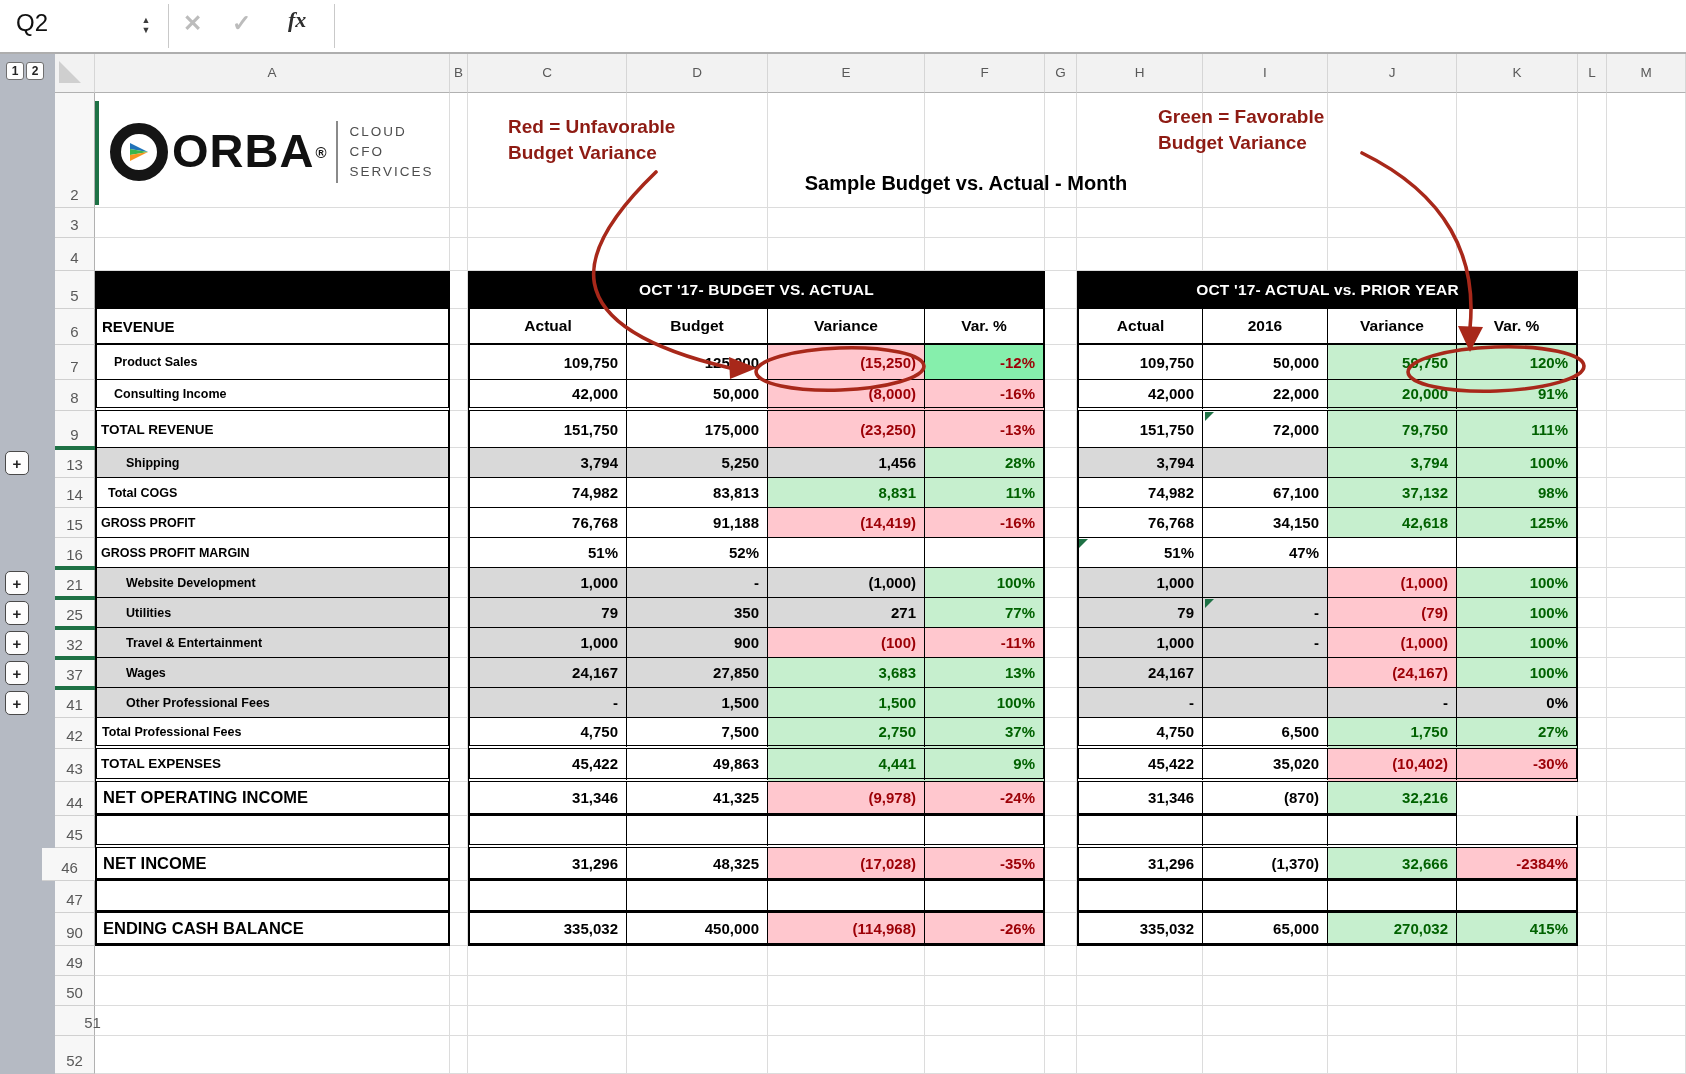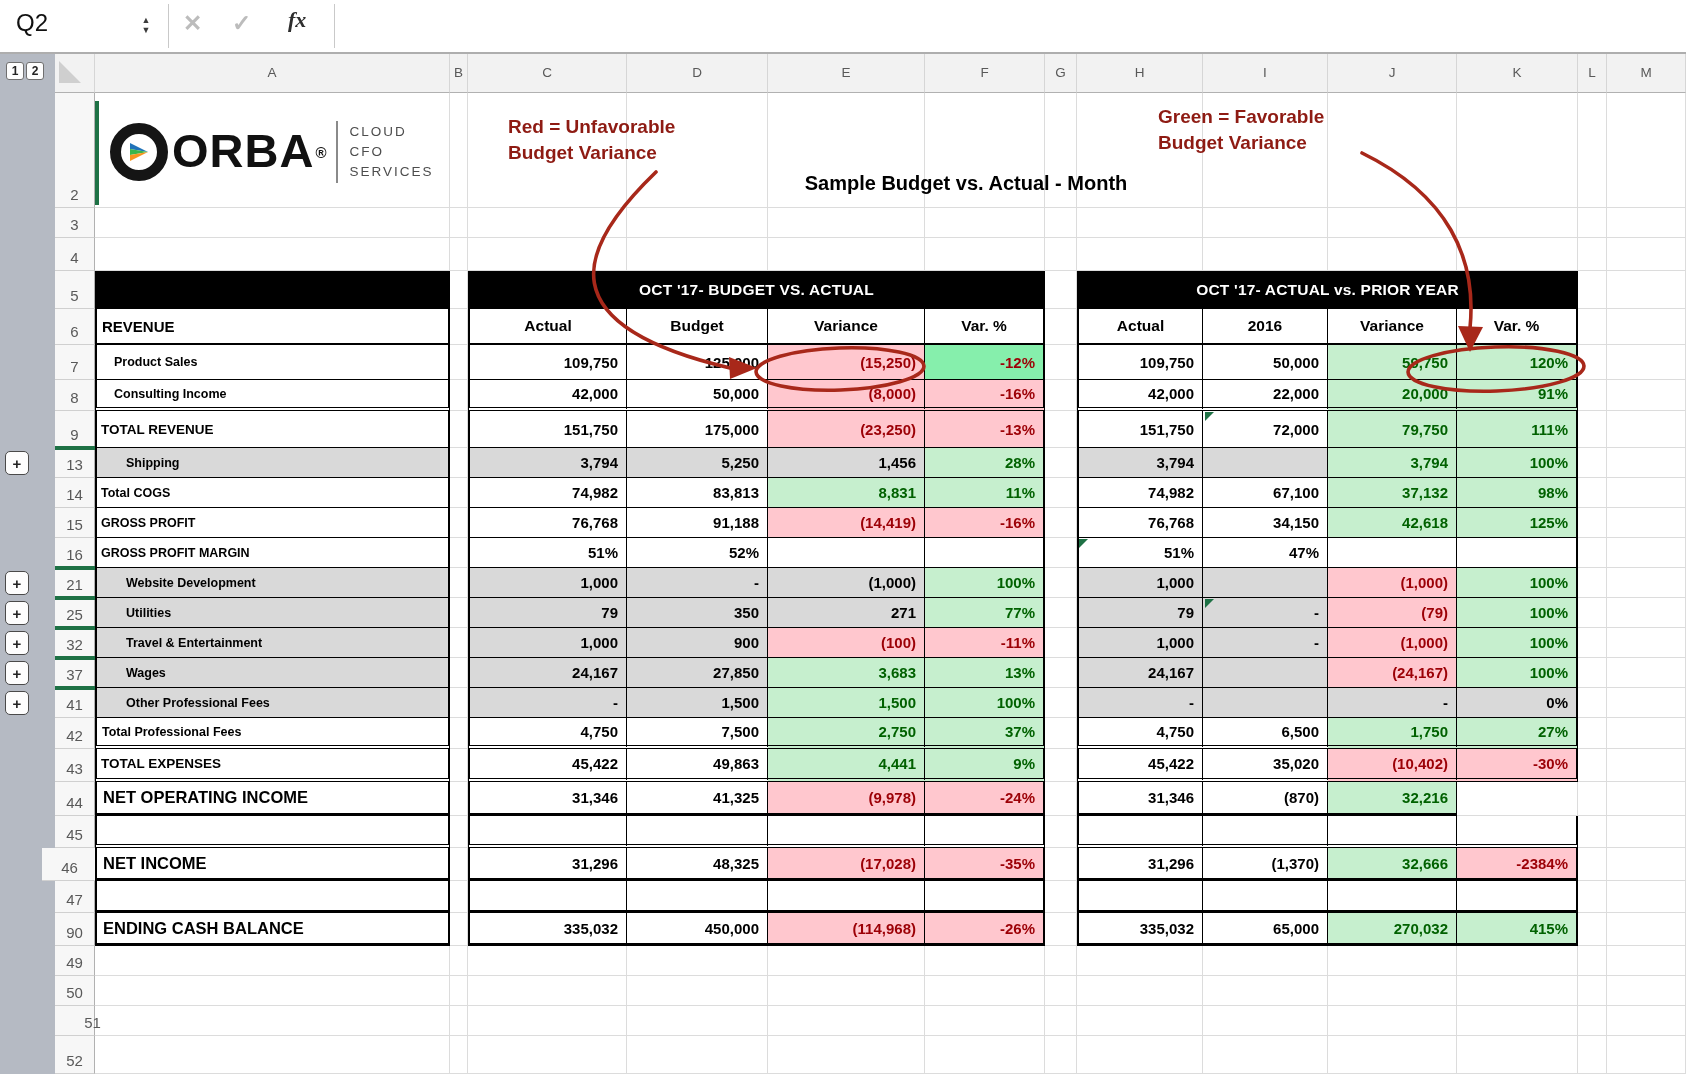--- a/index.html
+++ b/index.html
@@ -538,21 +538,21 @@
     <div class="cell val" style="left: 1457px; top: 411px; width: 121px; height: 37px; border-left: 0px; border-right: 2px solid rgb(0, 0, 0); border-bottom: 1px solid rgb(0, 0, 0); background: rgb(198, 239, 206); color: rgb(0, 97, 0);">111%</div>
     <div class="cell lab" style="left: 95px; top: 448px; width: 355px; height: 30px; background: rgb(217, 217, 217); border-left: 2px solid rgb(0, 0, 0); border-right: 2px solid rgb(0, 0, 0); border-bottom: 1px solid rgb(0, 0, 0); font-size: 12.5px; font-weight: 600; padding-left: 29px;">Shipping</div>
     <div class="cell val" style="left: 468px; top: 448px; width: 159px; height: 30px; border-left: 2px solid rgb(0, 0, 0); border-right: 1px solid rgb(0, 0, 0); border-bottom: 1px solid rgb(0, 0, 0); background: rgb(217, 217, 217); color: rgb(0, 0, 0);">3,794</div>
     <div class="cell val" style="left: 1077px; top: 448px; width: 126px; height: 30px; border-left: 2px solid rgb(0, 0, 0); border-right: 1px solid rgb(0, 0, 0); border-bottom: 1px solid rgb(0, 0, 0); background: rgb(217, 217, 217); color: rgb(0, 0, 0);">3,794</div>
     <div class="cell val" style="left: 627px; top: 448px; width: 141px; height: 30px; border-left: 0px; border-right: 1px solid rgb(0, 0, 0); border-bottom: 1px solid rgb(0, 0, 0); background: rgb(217, 217, 217); color: rgb(0, 0, 0);">5,250</div>
     <div class="cell val" style="left: 1203px; top: 448px; width: 125px; height: 30px; border-left: 0px; border-right: 1px solid rgb(0, 0, 0); border-bottom: 1px solid rgb(0, 0, 0); background: rgb(217, 217, 217); color: rgb(0, 0, 0);"></div>
     <div class="cell val" style="left: 768px; top: 448px; width: 157px; height: 30px; border-left: 0px; border-right: 1px solid rgb(0, 0, 0); border-bottom: 1px solid rgb(0, 0, 0); background: rgb(217, 217, 217); color: rgb(0, 0, 0);">1,456</div>
     <div class="cell val" style="left: 1328px; top: 448px; width: 129px; height: 30px; border-left: 0px; border-right: 1px solid rgb(0, 0, 0); border-bottom: 1px solid rgb(0, 0, 0); background: rgb(198, 239, 206); color: rgb(0, 97, 0);">3,794</div>
     <div class="cell val" style="left: 925px; top: 448px; width: 120px; height: 30px; border-left: 0px; border-right: 2px solid rgb(0, 0, 0); border-bottom: 1px solid rgb(0, 0, 0); background: rgb(198, 239, 206); color: rgb(0, 97, 0);">28%</div>
     <div class="cell val" style="left: 1457px; top: 448px; width: 121px; height: 30px; border-left: 0px; border-right: 2px solid rgb(0, 0, 0); border-bottom: 1px solid rgb(0, 0, 0); background: rgb(198, 239, 206); color: rgb(0, 97, 0);">100%</div>
-    <div class="cell lab" style="left: 95px; top: 478px; width: 355px; height: 30px; background: rgb(255, 255, 255); border-left: 2px solid rgb(0, 0, 0); border-right: 2px solid rgb(0, 0, 0); border-bottom: 1px solid rgb(0, 0, 0); font-size: 12.5px; font-weight: 600; padding-left: 4px;">Total COGS</div>
+    <div class="cell lab" style="left: 95px; top: 478px; width: 355px; height: 30px; background: rgb(255, 255, 255); border-left: 2px solid rgb(0, 0, 0); border-right: 2px solid rgb(0, 0, 0); border-bottom: 1px solid rgb(0, 0, 0); font-size: 12.5px; font-weight: 600; padding-left: 11px;">Total COGS</div>
     <div class="cell val" style="left: 468px; top: 478px; width: 159px; height: 30px; border-left: 2px solid rgb(0, 0, 0); border-right: 1px solid rgb(0, 0, 0); border-bottom: 1px solid rgb(0, 0, 0); background: rgb(255, 255, 255); color: rgb(0, 0, 0);">74,982</div>
     <div class="cell val" style="left: 1077px; top: 478px; width: 126px; height: 30px; border-left: 2px solid rgb(0, 0, 0); border-right: 1px solid rgb(0, 0, 0); border-bottom: 1px solid rgb(0, 0, 0); background: rgb(255, 255, 255); color: rgb(0, 0, 0);">74,982</div>
     <div class="cell val" style="left: 627px; top: 478px; width: 141px; height: 30px; border-left: 0px; border-right: 1px solid rgb(0, 0, 0); border-bottom: 1px solid rgb(0, 0, 0); background: rgb(255, 255, 255); color: rgb(0, 0, 0);">83,813</div>
     <div class="cell val" style="left: 1203px; top: 478px; width: 125px; height: 30px; border-left: 0px; border-right: 1px solid rgb(0, 0, 0); border-bottom: 1px solid rgb(0, 0, 0); background: rgb(255, 255, 255); color: rgb(0, 0, 0);">67,100</div>
     <div class="cell val" style="left: 768px; top: 478px; width: 157px; height: 30px; border-left: 0px; border-right: 1px solid rgb(0, 0, 0); border-bottom: 1px solid rgb(0, 0, 0); background: rgb(198, 239, 206); color: rgb(0, 97, 0);">8,831</div>
     <div class="cell val" style="left: 1328px; top: 478px; width: 129px; height: 30px; border-left: 0px; border-right: 1px solid rgb(0, 0, 0); border-bottom: 1px solid rgb(0, 0, 0); background: rgb(198, 239, 206); color: rgb(0, 97, 0);">37,132</div>
     <div class="cell val" style="left: 925px; top: 478px; width: 120px; height: 30px; border-left: 0px; border-right: 2px solid rgb(0, 0, 0); border-bottom: 1px solid rgb(0, 0, 0); background: rgb(198, 239, 206); color: rgb(0, 97, 0);">11%</div>
     <div class="cell val" style="left: 1457px; top: 478px; width: 121px; height: 30px; border-left: 0px; border-right: 2px solid rgb(0, 0, 0); border-bottom: 1px solid rgb(0, 0, 0); background: rgb(198, 239, 206); color: rgb(0, 97, 0);">98%</div>
     <div class="cell lab" style="left: 95px; top: 508px; width: 355px; height: 30px; background: rgb(255, 255, 255); border-left: 2px solid rgb(0, 0, 0); border-right: 2px solid rgb(0, 0, 0); border-bottom: 1px solid rgb(0, 0, 0); font-size: 12.5px; font-weight: 700; padding-left: 4px;">GROSS PROFIT</div>
     <div class="cell val" style="left: 468px; top: 508px; width: 159px; height: 30px; border-left: 2px solid rgb(0, 0, 0); border-right: 1px solid rgb(0, 0, 0); border-bottom: 1px solid rgb(0, 0, 0); background: rgb(255, 255, 255); color: rgb(0, 0, 0);">76,768</div>

